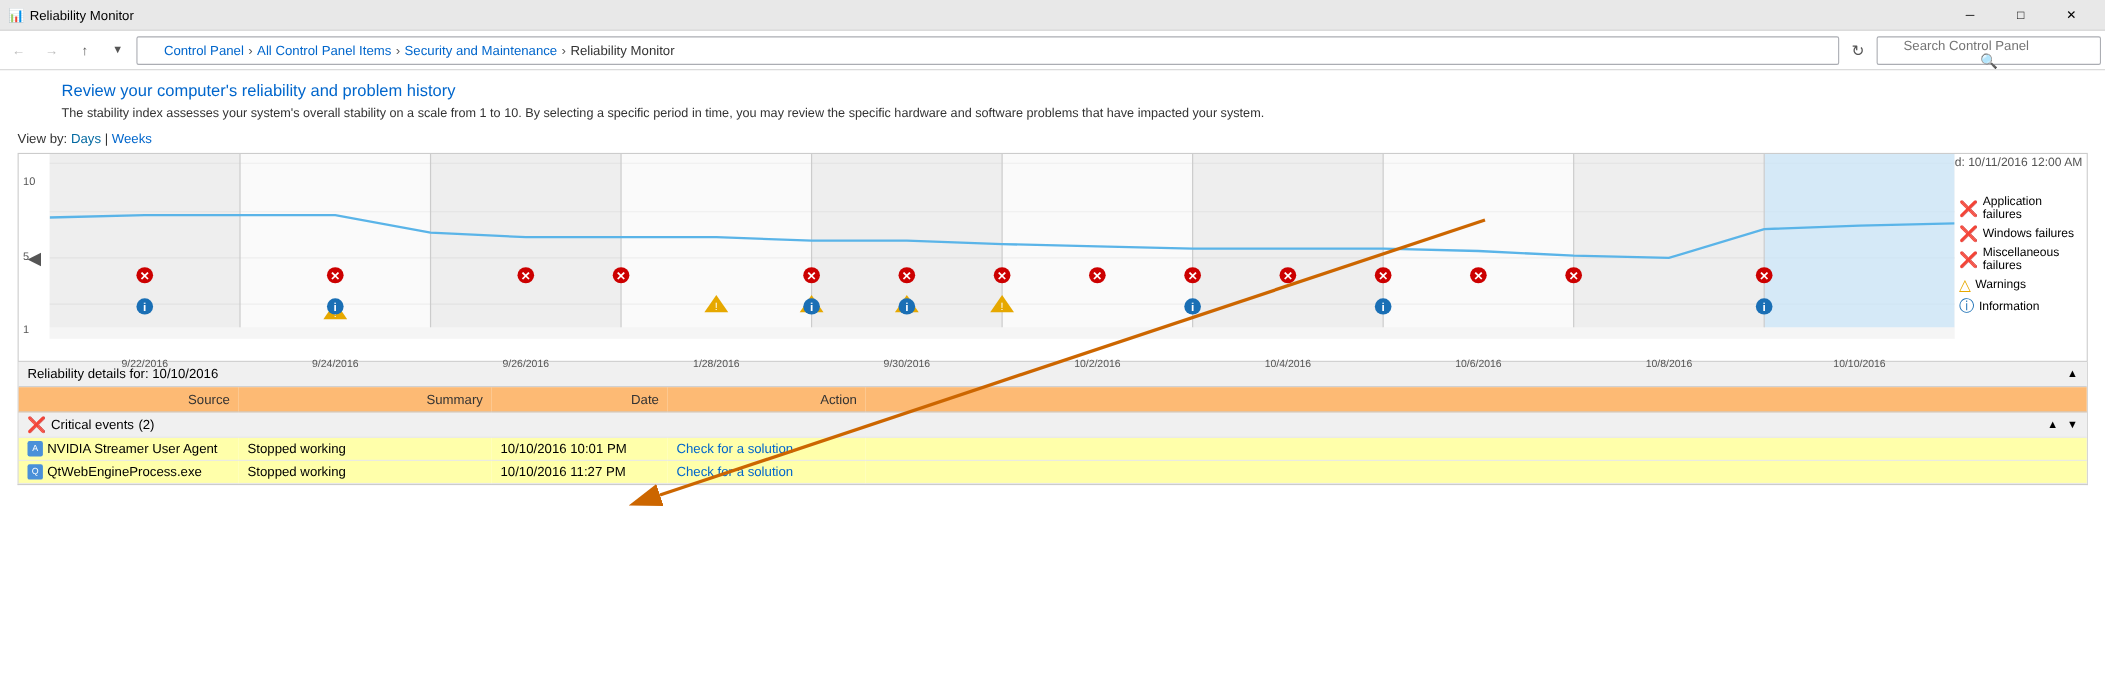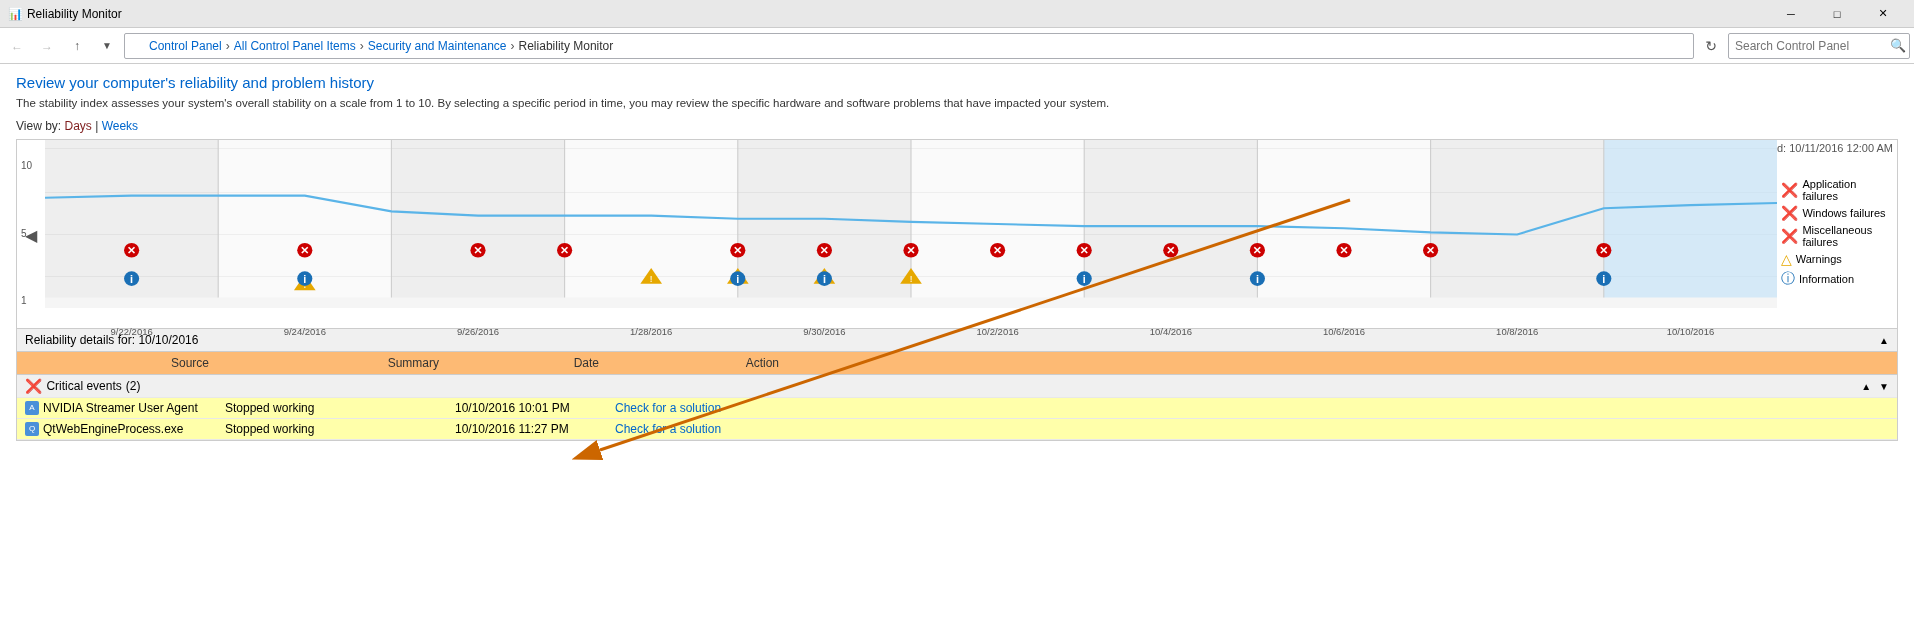--- a/index.html
+++ b/index.html
@@ -36,22 +36,22 @@
     }
     .nav-btn.disabled { color: #bbb; cursor: default; }
     .address-path {
       flex: 1; height: 26px; border: 1px solid #abadb3; border-radius: 2px;
       display: flex; align-items: center; padding: 0 24px; background: white;
       font-size: 12px; color: #000;
     }
     .address-path span { color: #0066cc; cursor: pointer; }
     .address-path .sep { color: #555; margin: 0 4px; }
     .search-box {
-      width: 182px; height: 26px; border: 1px solid #abadb3; border-radius: 2px;
-      display: flex; align-items: center; padding: 0 6px; background: white;
+      width: 204px; height: 26px; border: 1px solid #abadb3; border-radius: 2px;
+      display: flex; align-items: center; padding: 0 6px; background: white; flex-direction: column;
     }
     .search-box input {
       border: none; outline: none; flex: 1; font-size: 12px; background: transparent;
     }
     .search-icon { color: #666; font-size: 13px; cursor: pointer; }
     .refresh-btn {
       width: 26px; height: 26px; display: flex; align-items: center; justify-content: center;
       cursor: pointer; border: 1px solid transparent; font-size: 14px; color: #555;
     }
 
@@ -64,21 +64,21 @@
     }
     .page-title {
       font-size: 15px; color: #0066cc; font-weight: normal; margin-bottom: 6px;
     }
     .subtitle {
       font-size: 11.5px; color: #333; margin-bottom: 10px;
     }
     .view-by {
       font-size: 12px; color: #333; margin-bottom: 6px;
     }
-    .view-by a { color: #7f1d1d; text-decoration: none; cursor: pointer; }
+    .view-by a { color: #0369a1; text-decoration: none; cursor: pointer; }
 
     
     #chart-container {
       position: relative;
       border: 1px solid #ccc;
       background: white;
       height: 190px;
       margin-bottom: 0;
     }
     .chart-last-updated {
@@ -203,21 +203,21 @@
   </div>
   <div class="refresh-btn">↻</div>
   <div class="search-box">
     <input type="text" style="font-size: 12px; color: rgb(153, 153, 153);" placeholder="Search Control Panel">
     <span class="search-icon">🔍</span>
   </div>
 </div>
 
 <div id="main">
 
-  <div style="margin-bottom: 8px;">
+  <div style="margin-bottom: 8px; margin-left: 40px;">
     <div class="page-title">Review your computer's reliability and problem history</div>
     <div class="subtitle">The stability index assesses your system's overall stability on a scale from 1 to 10. By selecting a specific period in time, you may review the specific hardware and software problems that have impacted your system.</div>
   </div>
 
   <div class="view-by">
     <span>View by:</span>
     <a>Days</a>
     <span> | </span>
     <a style="color:#0066cc;">Weeks</a>
   </div>

